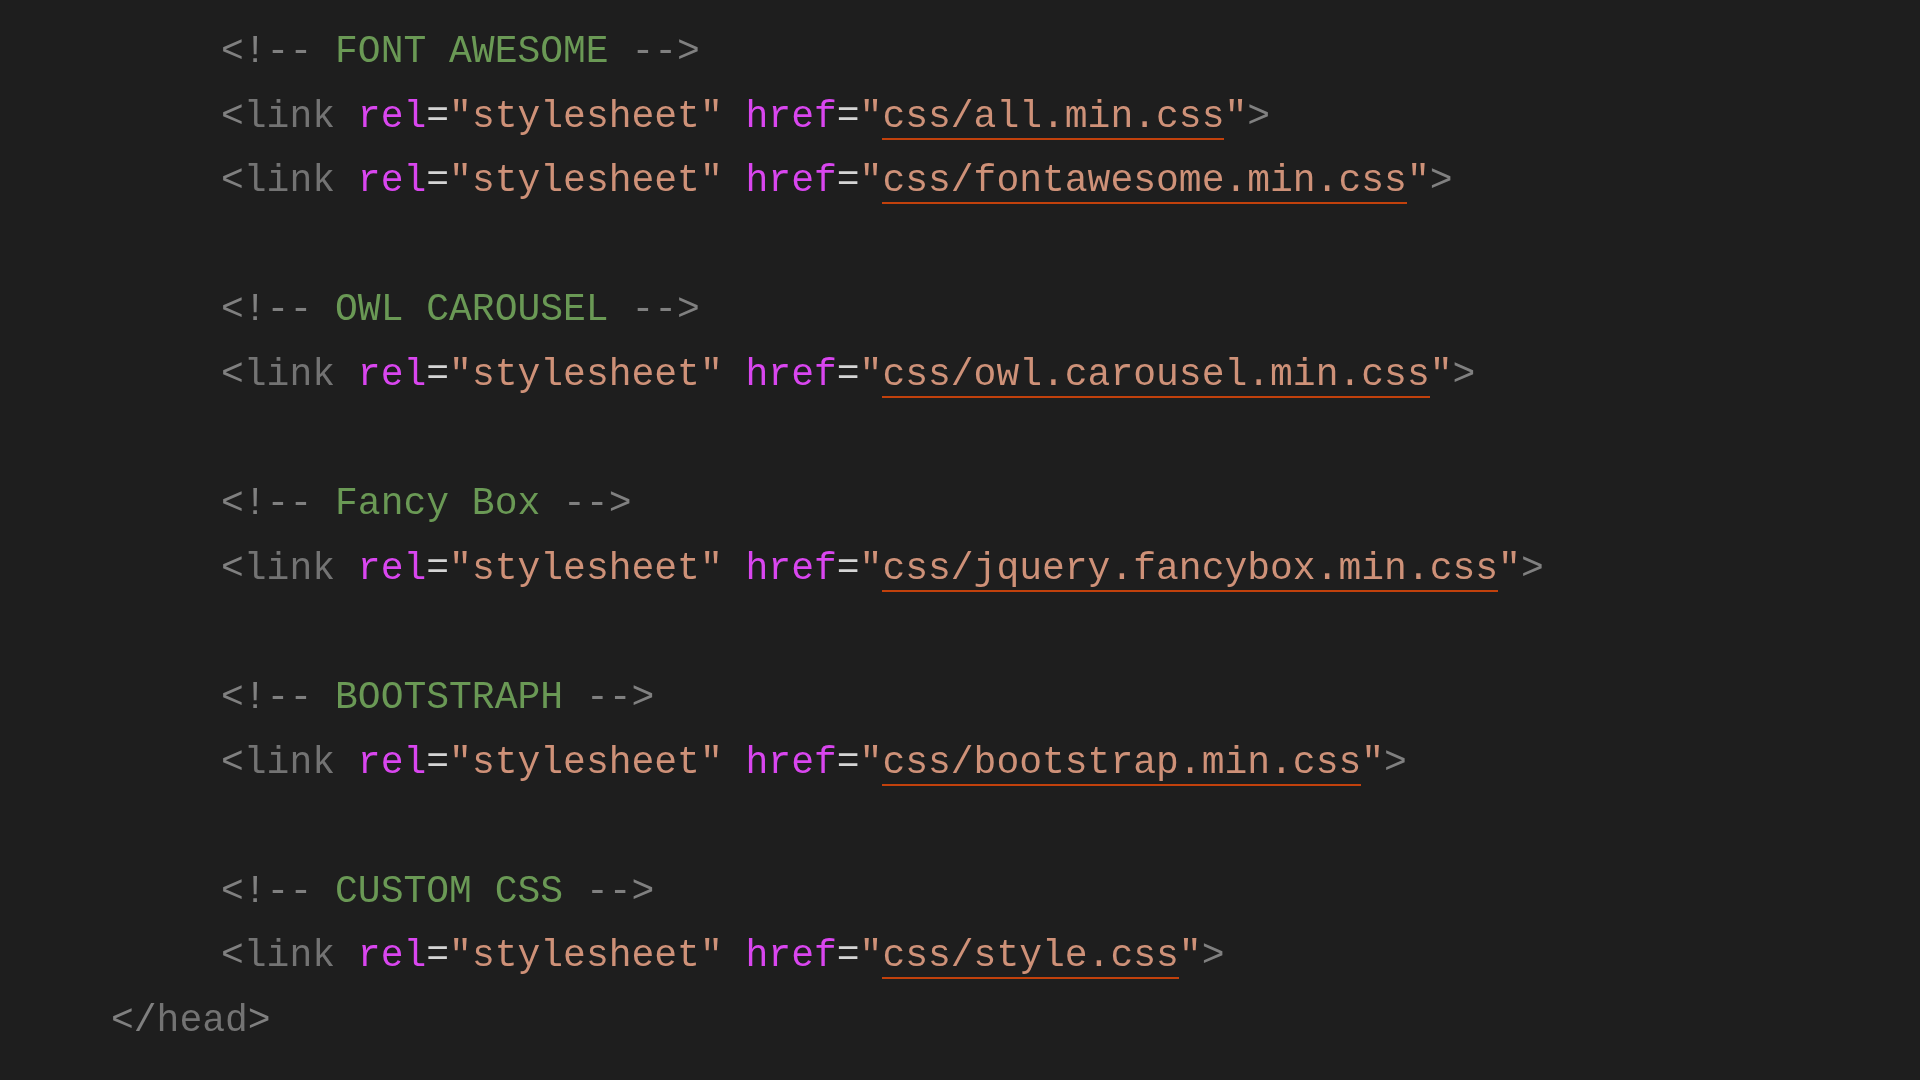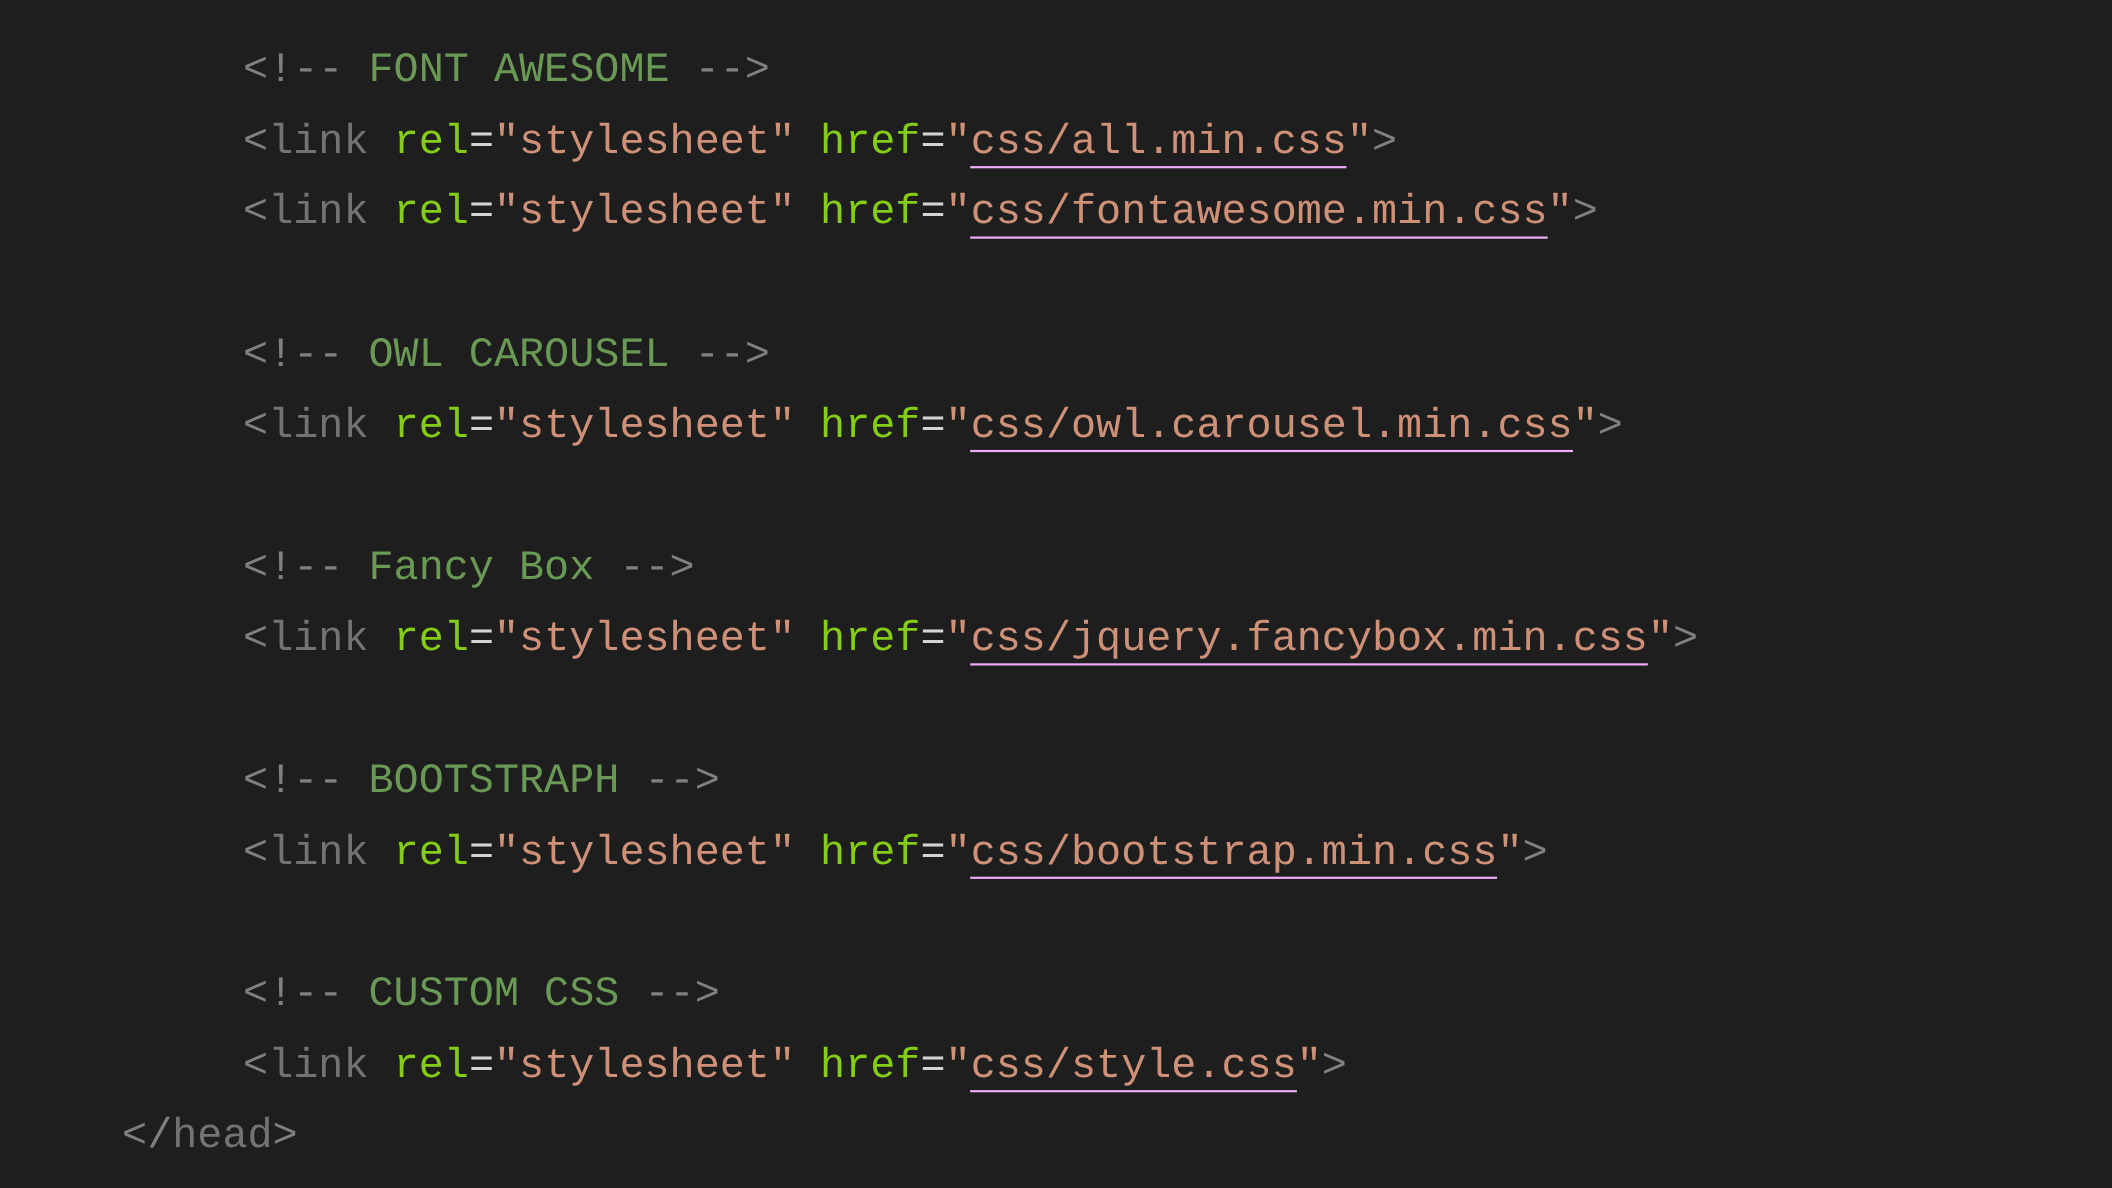--- a/index.html
+++ b/index.html
@@ -1,29 +1,29 @@
 <!DOCTYPE html>
 <html><head>
 <meta charset="utf-8">
 <style>
   html,body{margin:0;padding:0;width:1920px;height:1080px;background:#1e1e1e;overflow:hidden}
   body{font-family:Consolas,"Courier New",monospace;font-size:38px;line-height:1.7;color:#d4d4d4}
-  .editor{display:flex;align-items:center;height:100%}
+  .editor{display:flex;align-items:flex-start;height:100%}
   .gutter{width:70px;border-right:1px solid #3b3b3b;flex:none}
   .code{padding:20px 0 0 0;white-space:pre}
   .line{display:block;padding-left:20px}
   .ind1{padding-left:150px}
   .ind0{padding-left:40px}
   .punct{color:#808080}
   .comment{color:#6a9955}
   .tagname{color:#737373}
-  .attr{color:#84cc16}
+  .attr{color:#d946ef}
   .eq{color:#d4d4d4}
   .str{color:#ce9178}
-  .underline{border-bottom:2px solid #f0abfc}
+  .underline{border-bottom:2px solid #c2410c}
   .blank{height:1.7em}
 </style>
 </head>
 <body>
 
 <div class="editor">
   <div class="gutter"></div>
   <div class="code" id="code-surface"><span class="line ind1"><span class="punct">&lt;!-- </span><span class="comment">FONT AWESOME</span><span class="punct"> --&gt;</span></span><span class="line ind1"><span class="punct">&lt;</span><span class="tagname">link</span> <span class="attr">rel</span><span class="eq">=</span><span class="str">"stylesheet"</span> <span class="attr">href</span><span class="eq">=</span><span class="str">"</span><span class="str underline">css/all.min.css</span><span class="str">"</span><span class="punct">&gt;</span></span><span class="line ind1"><span class="punct">&lt;</span><span class="tagname">link</span> <span class="attr">rel</span><span class="eq">=</span><span class="str">"stylesheet"</span> <span class="attr">href</span><span class="eq">=</span><span class="str">"</span><span class="str underline">css/fontawesome.min.css</span><span class="str">"</span><span class="punct">&gt;</span></span><span class="line blank"></span><span class="line ind1"><span class="punct">&lt;!-- </span><span class="comment">OWL CAROUSEL</span><span class="punct"> --&gt;</span></span><span class="line ind1"><span class="punct">&lt;</span><span class="tagname">link</span> <span class="attr">rel</span><span class="eq">=</span><span class="str">"stylesheet"</span> <span class="attr">href</span><span class="eq">=</span><span class="str">"</span><span class="str underline">css/owl.carousel.min.css</span><span class="str">"</span><span class="punct">&gt;</span></span><span class="line blank"></span><span class="line ind1"><span class="punct">&lt;!-- </span><span class="comment">Fancy Box</span><span class="punct"> --&gt;</span></span><span class="line ind1"><span class="punct">&lt;</span><span class="tagname">link</span> <span class="attr">rel</span><span class="eq">=</span><span class="str">"stylesheet"</span> <span class="attr">href</span><span class="eq">=</span><span class="str">"</span><span class="str underline">css/jquery.fancybox.min.css</span><span class="str">"</span><span class="punct">&gt;</span></span><span class="line blank"></span><span class="line ind1"><span class="punct">&lt;!-- </span><span class="comment">BOOTSTRAPH</span><span class="punct"> --&gt;</span></span><span class="line ind1"><span class="punct">&lt;</span><span class="tagname">link</span> <span class="attr">rel</span><span class="eq">=</span><span class="str">"stylesheet"</span> <span class="attr">href</span><span class="eq">=</span><span class="str">"</span><span class="str underline">css/bootstrap.min.css</span><span class="str">"</span><span class="punct">&gt;</span></span><span class="line blank"></span><span class="line ind1"><span class="punct">&lt;!-- </span><span class="comment">CUSTOM CSS</span><span class="punct"> --&gt;</span></span><span class="line ind1"><span class="punct">&lt;</span><span class="tagname">link</span> <span class="attr">rel</span><span class="eq">=</span><span class="str">"stylesheet"</span> <span class="attr">href</span><span class="eq">=</span><span class="str">"</span><span class="str underline">css/style.css</span><span class="str">"</span><span class="punct">&gt;</span></span><span class="line ind0"><span class="punct">&lt;/</span><span class="tagname">head</span><span class="punct">&gt;</span></span></div>
 </div>
 

